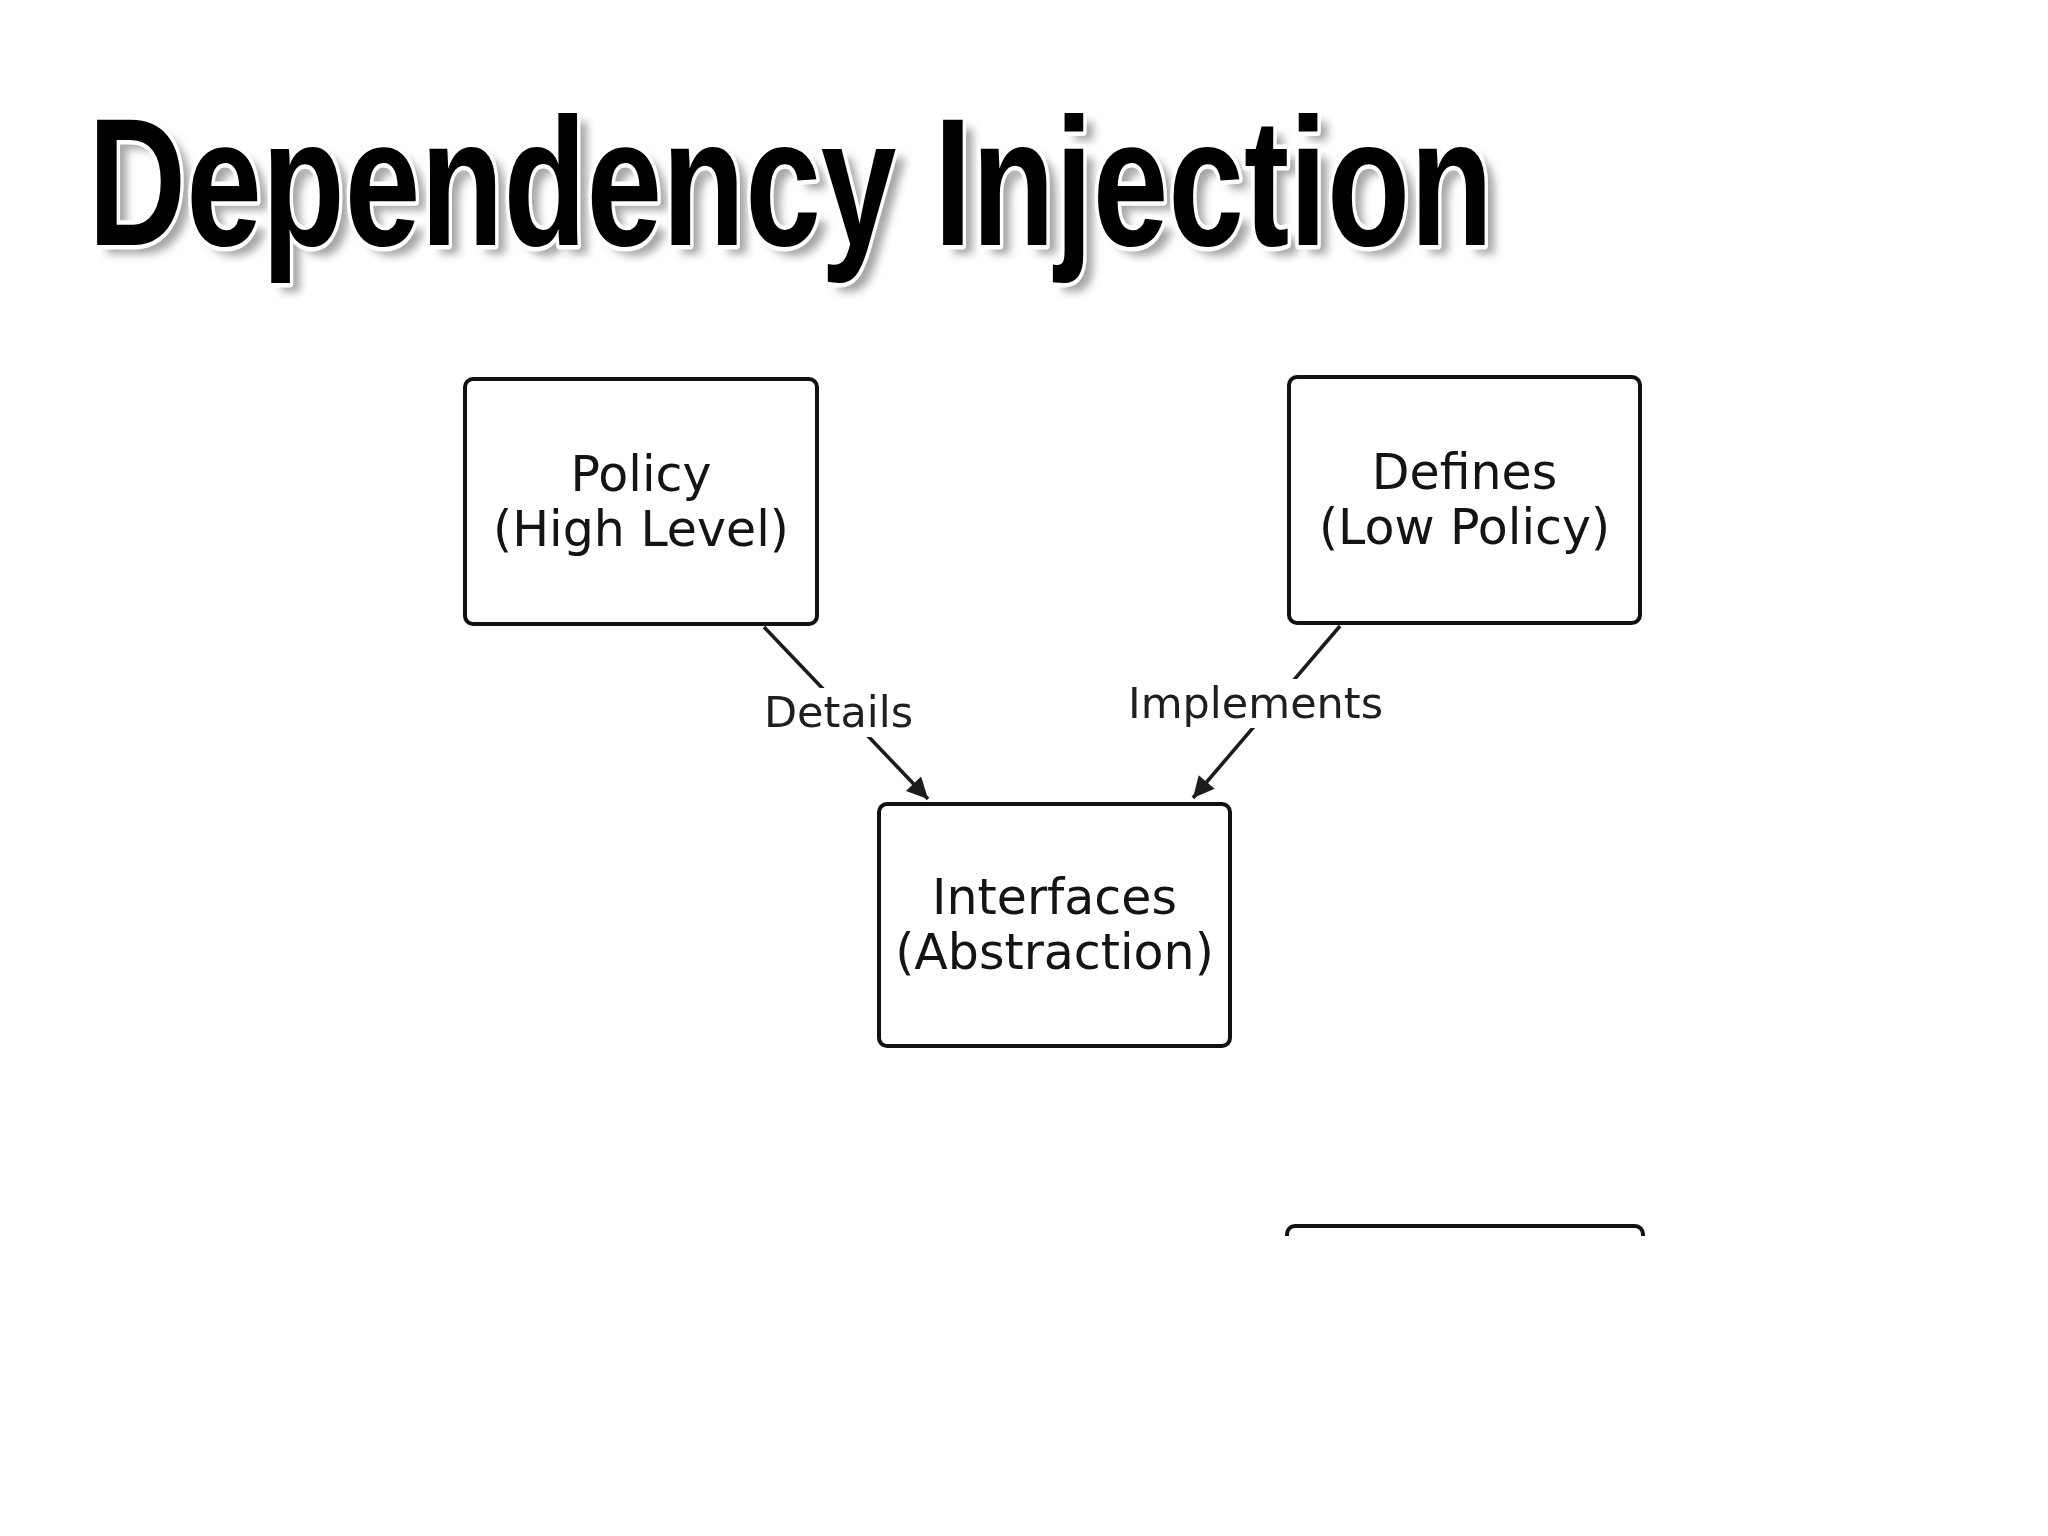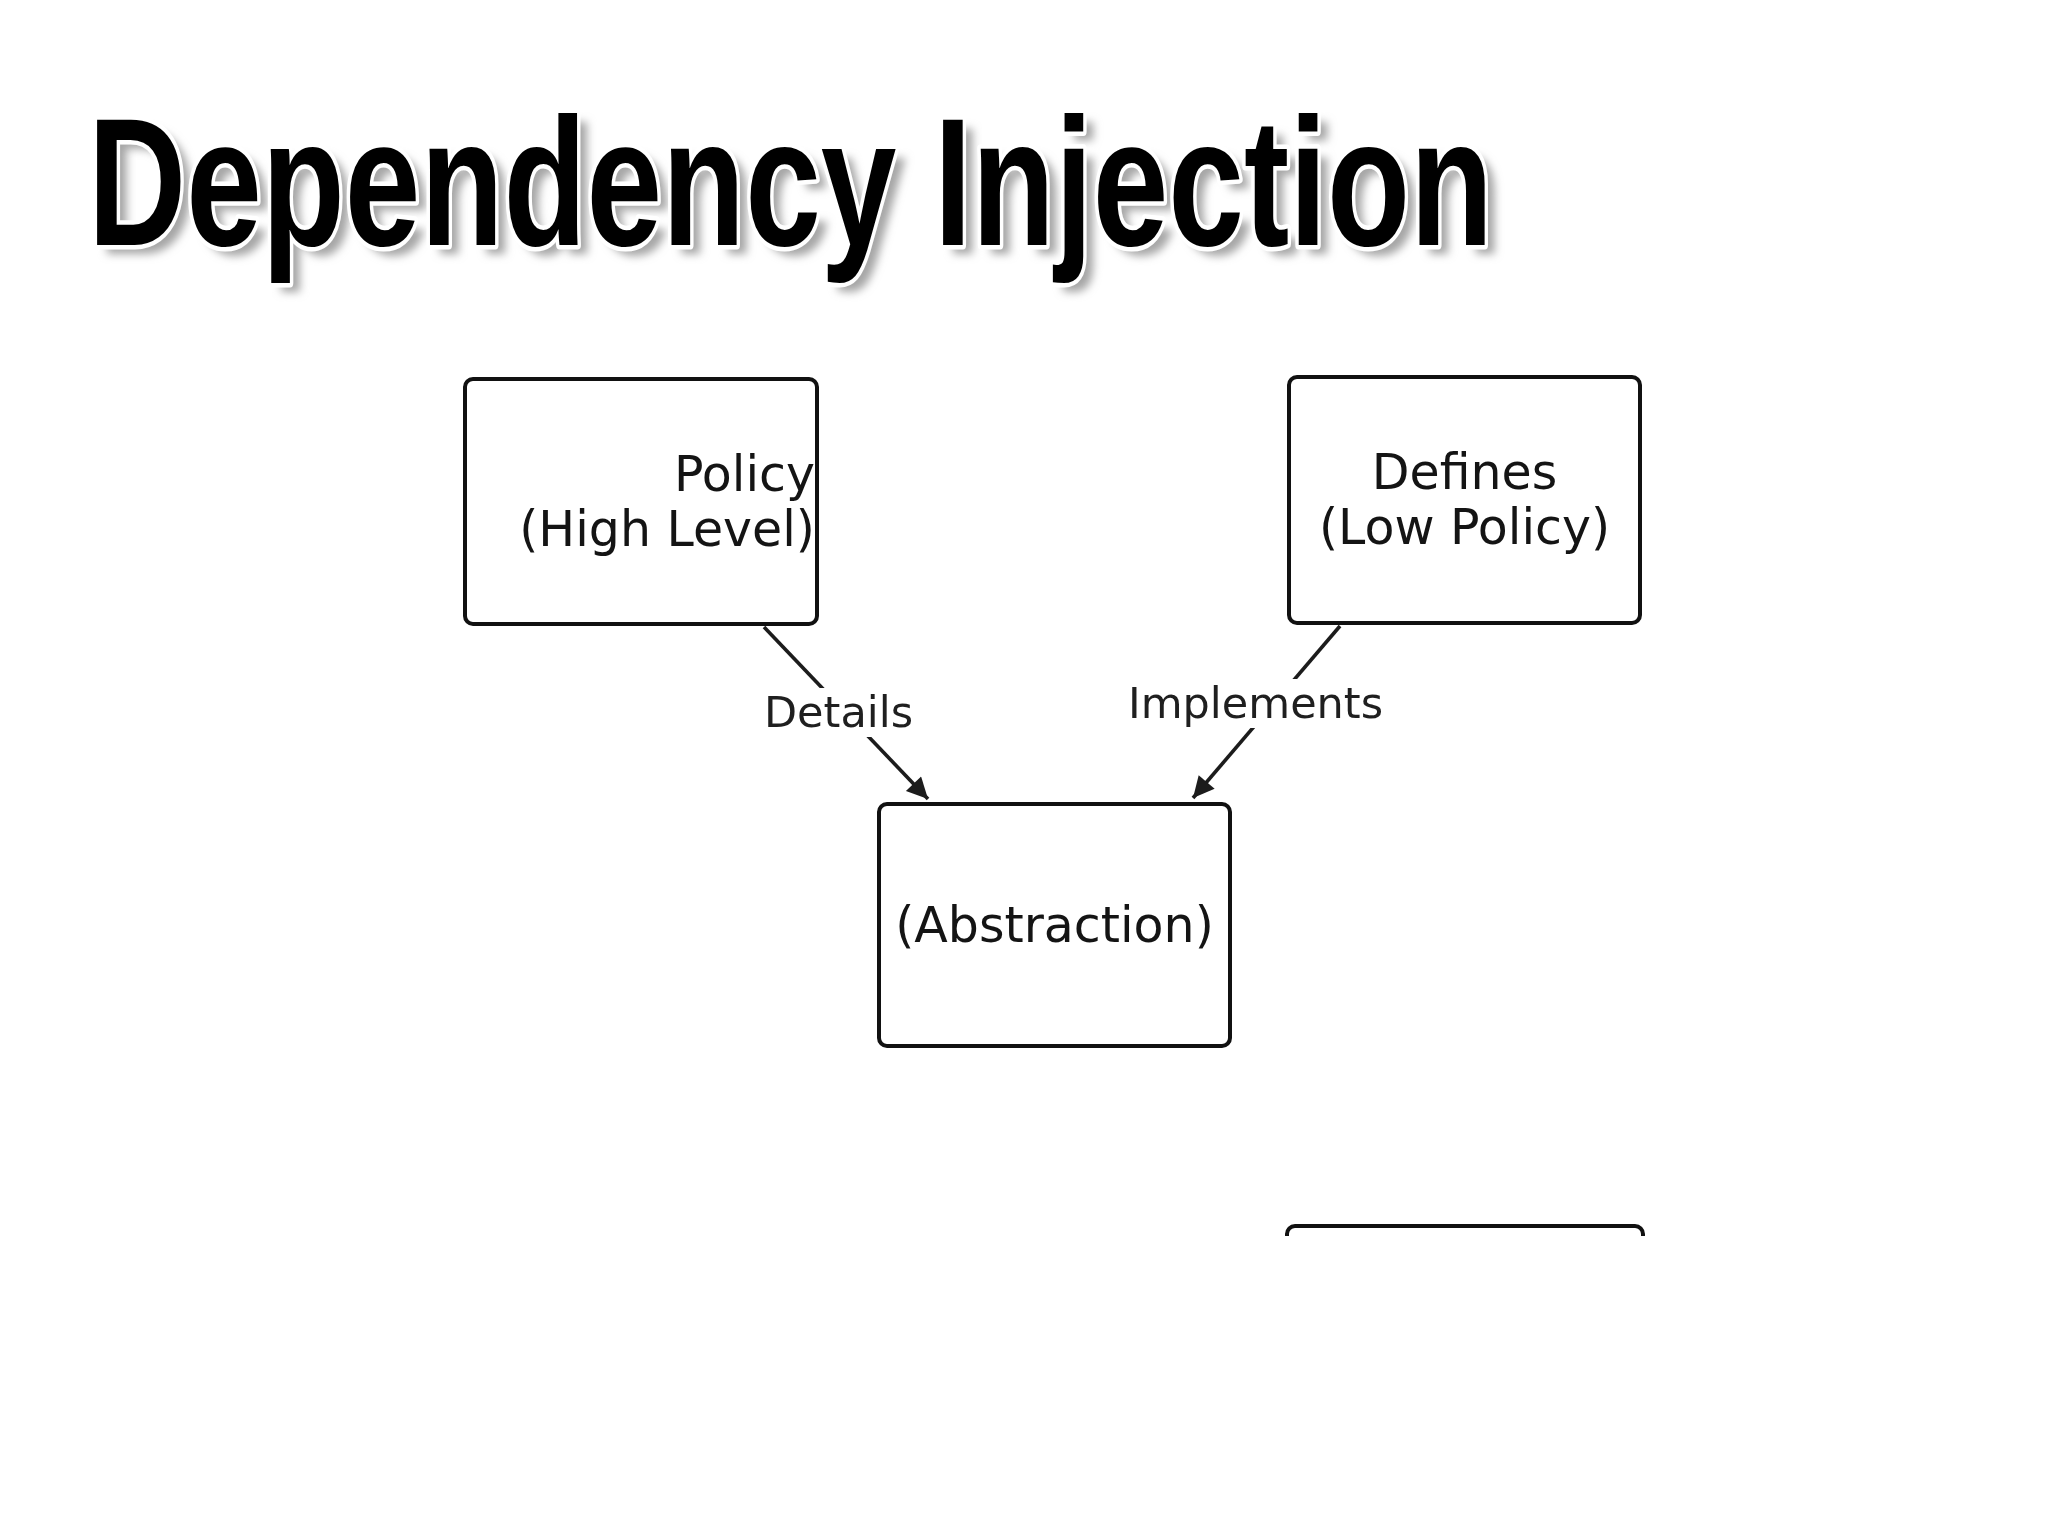--- a/index.html
+++ b/index.html
@@ -96,31 +96,32 @@
         <path d="M 0 0 L 10 5 L 0 10 z" fill="#1c1c1c"></path>
       </marker>
     </defs>
     <line class="edge-line" x1="764" y1="627" x2="928" y2="799" marker-end="url(#arrowhead)"></line>
     <line class="edge-line" x1="1340" y1="626" x2="1193" y2="798" marker-end="url(#arrowhead)"></line>
   </svg>
 
   <div class="edge-label" style="left:755px; top:688px;">Details</div>
   <div class="edge-label" style="left:1119px; top:679px;">Implements</div>
 
-  <div class="node" style="left:463px; top:377px; width:356px; height:249px;align-items:flex-end;">
+  <div class="node" style="left:463px; top:377px; width:356px; height:249px;">
     <div>Policy</div>
     <div>(High Level)</div>
   </div>
 
   <div class="node" style="left:1287px; top:375px; width:355px; height:250px;">
     <div>Defines</div>
     <div>(Low Policy)</div>
   </div>
 
   <div class="node" style="left:877px; top:802px; width:355px; height:246px;">
+    <div>Interfaces</div>
     <div>(Abstraction)</div>
   </div>
 
   <div class="node" style="left:1285px; top:1224px; width:360px; height:250px;">
     <div>Root</div>
   </div>
 
 </div>
 
 </body></html>

